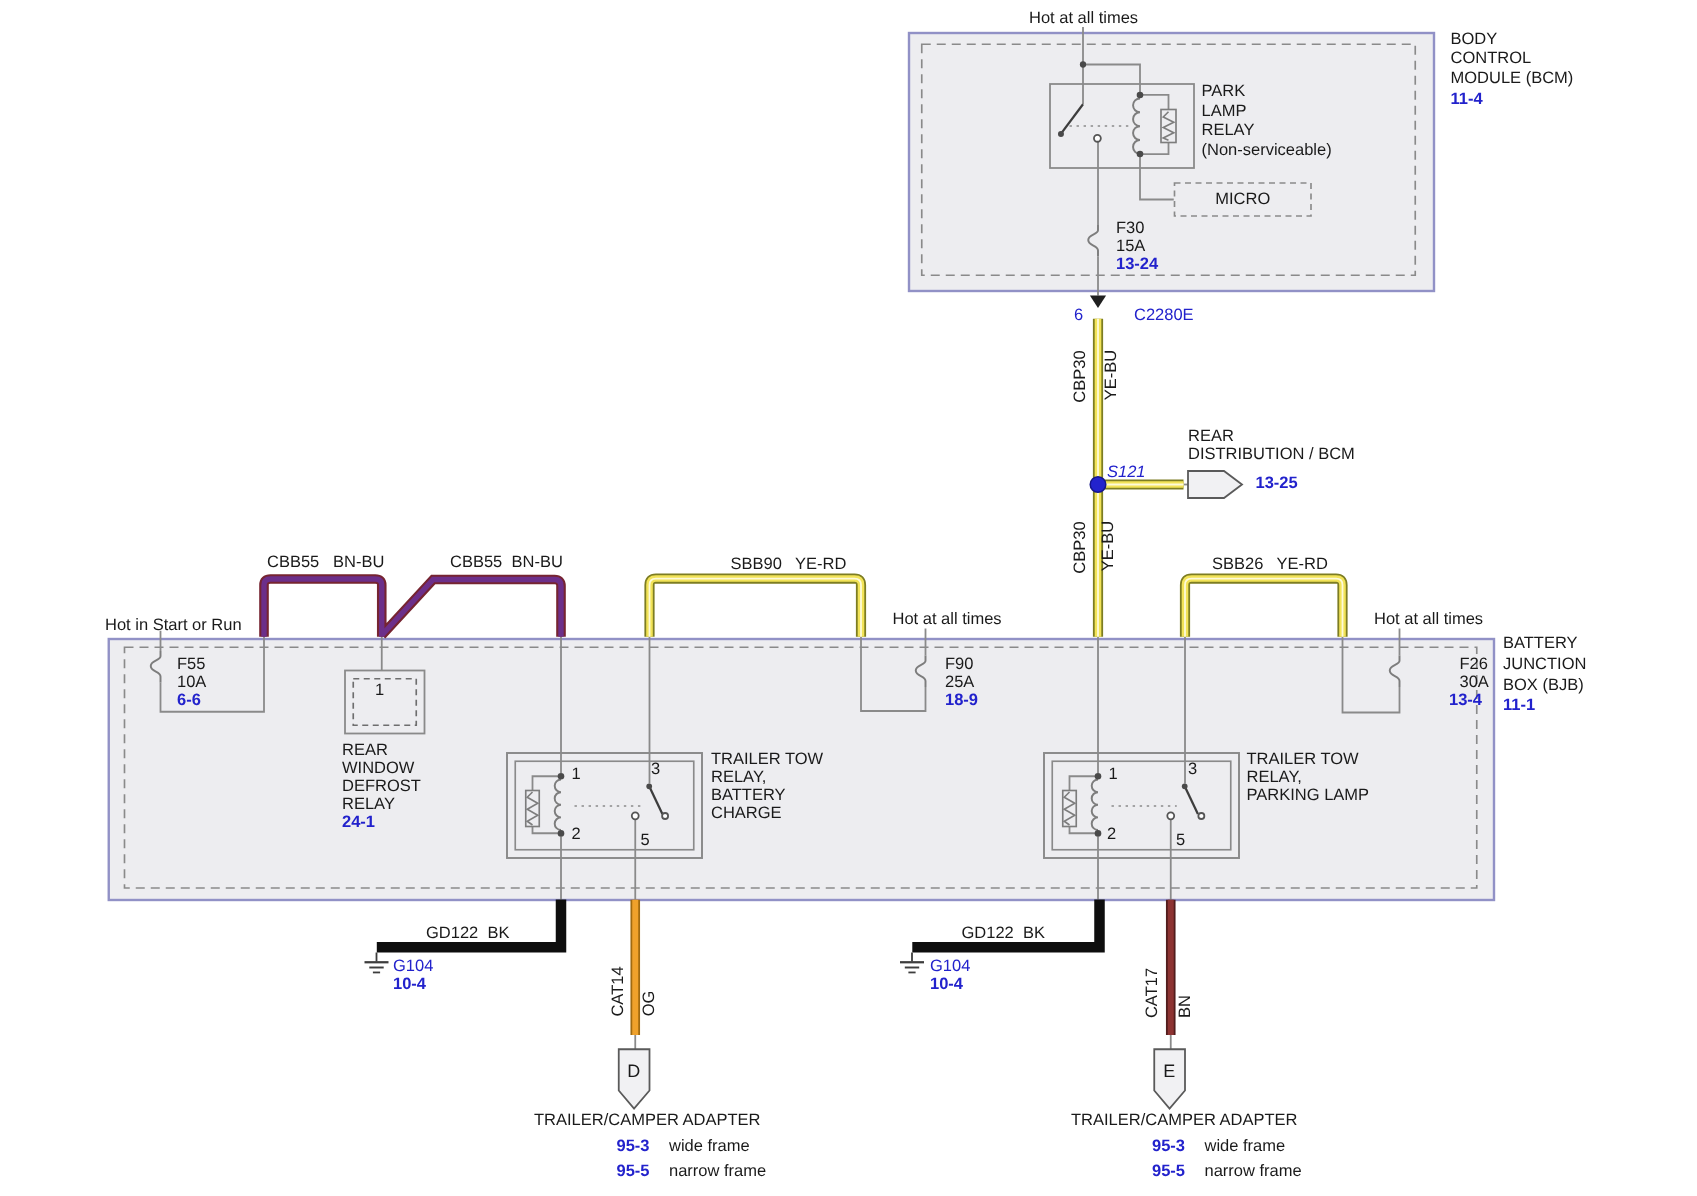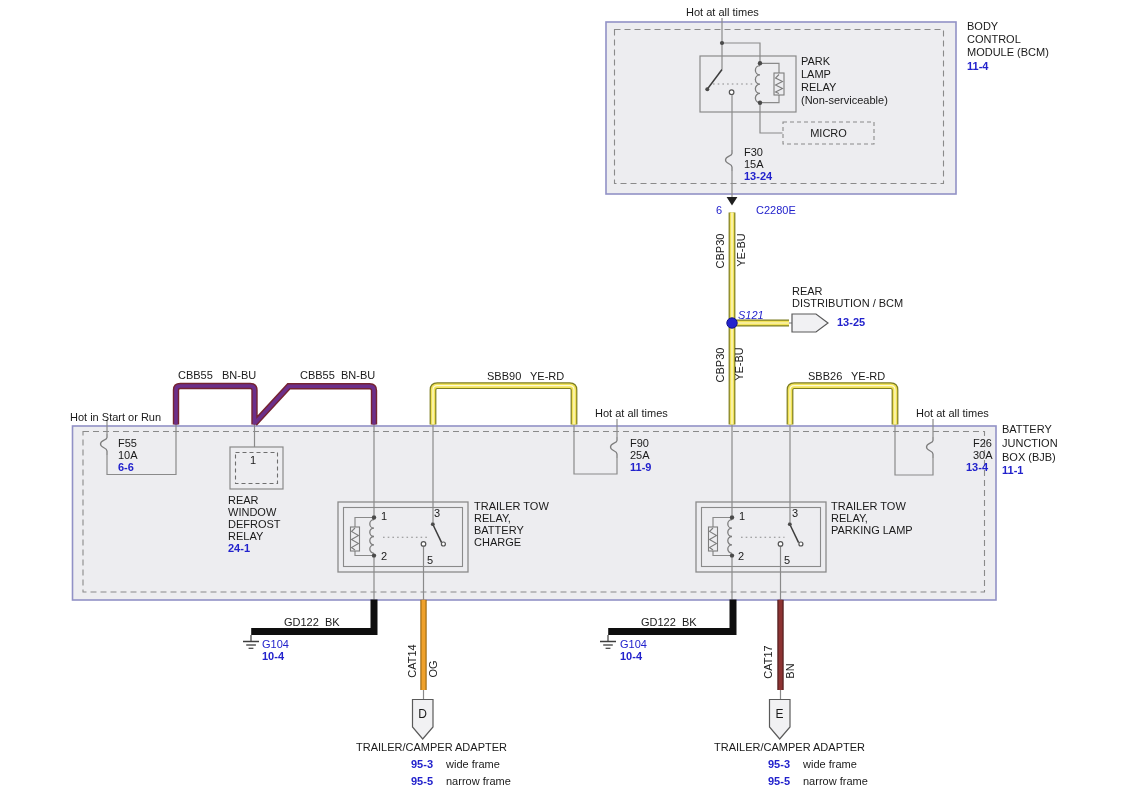--- a/index.html
+++ b/index.html
@@ -212,21 +212,21 @@
 
 <span class="t" style="left:70px;top:411px;">Hot in Start or Run</span>
 <span class="t" style="left:595px;top:407px;">Hot at all times</span>
 <span class="t" style="left:916px;top:407px;">Hot at all times</span>
 
 <div class="t pre" style="left:118px;top:437px;">F55
 10A</div>
 <span class="t ref" style="left:118px;top:461px;">6-6</span>
 <div class="t pre" style="left:630px;top:437px;">F90
 25A</div>
-<span class="t ref" style="left:630px;top:461px;">11-9</span>
+<span class="t ref" style="left:630px;top:461px;">18-9</span>
 <div class="t pre" style="left:941px;top:437px;margin-left:32px;">F26
 30A</div>
 <span class="t ref" style="left:941px;top:461px;margin-left:25px;">13-4</span>
 
 <div class="t pre lh14" style="left:1002px;top:422px;">BATTERY
 JUNCTION
 BOX (BJB)</div>
 <span class="t ref" style="left:1002px;top:464px;">11-1</span>
 
 <span class="t" style="left:250px;top:454px;">1</span>

